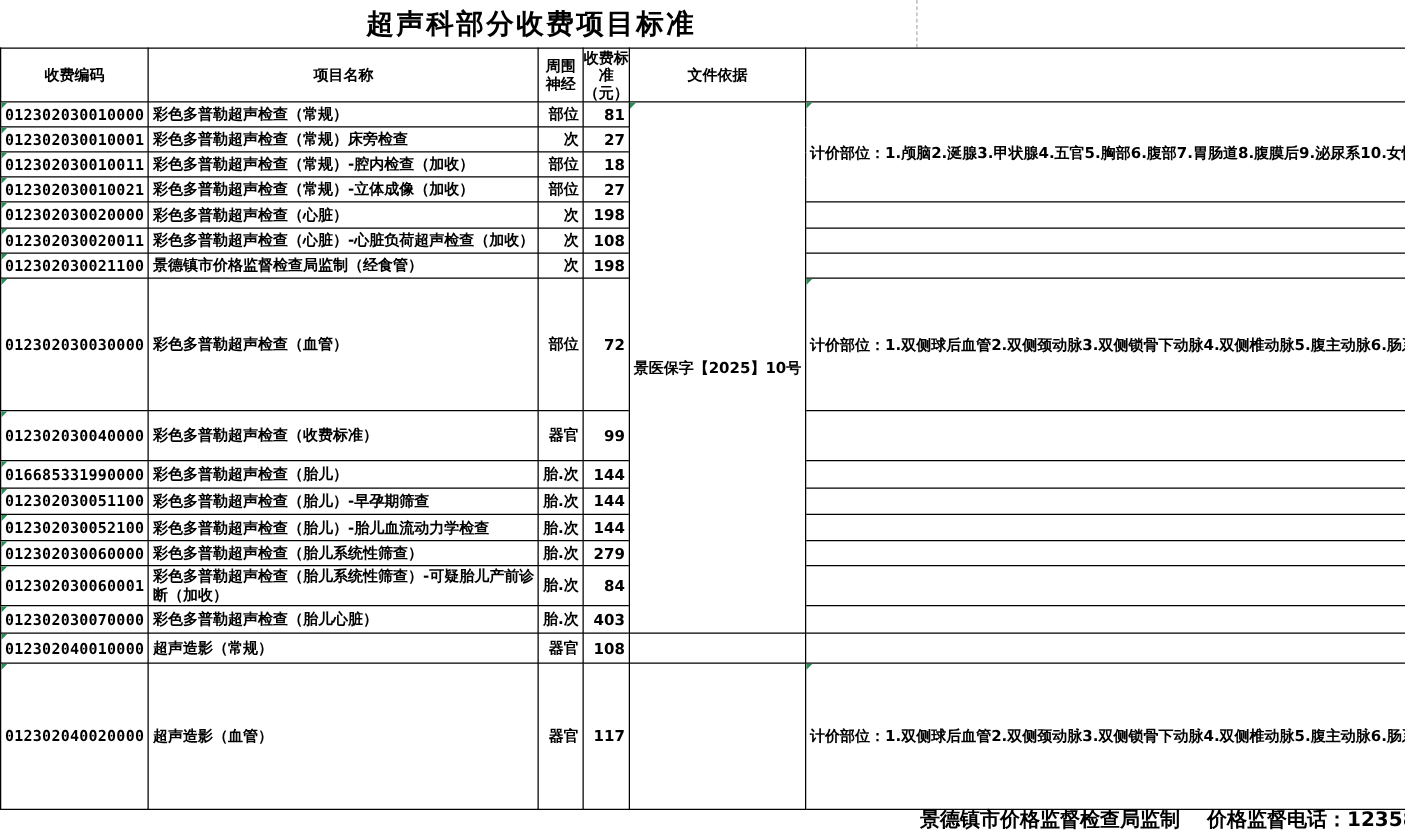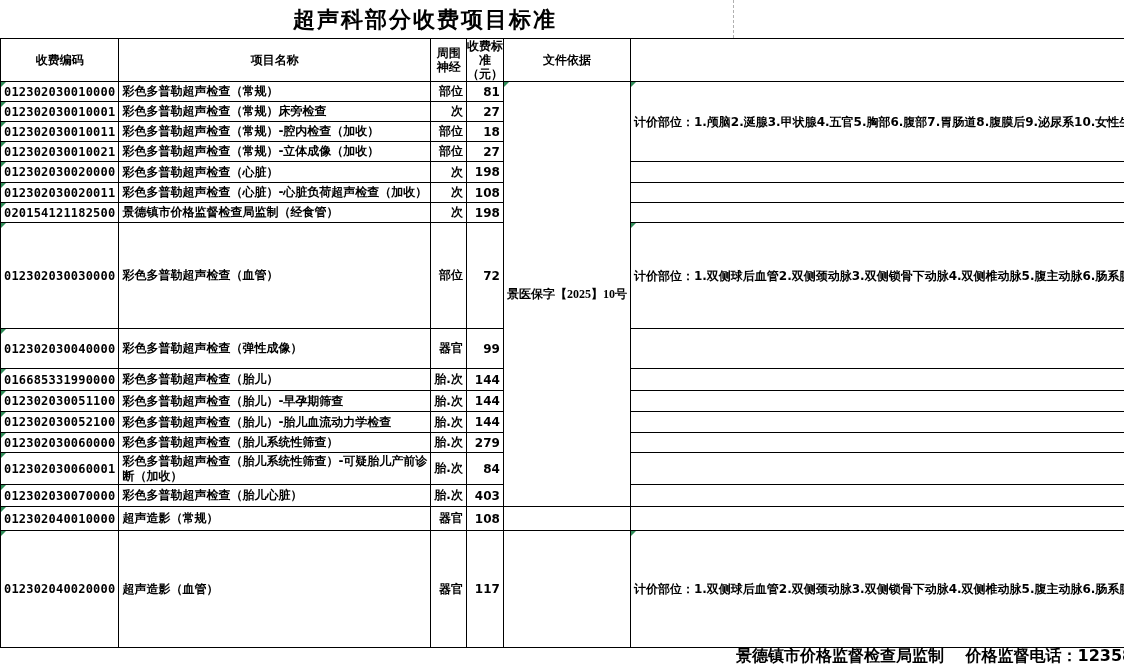--- a/index.html
+++ b/index.html
@@ -12,21 +12,21 @@
   table.sheet { position:absolute; left:0; top:38px; border-collapse:collapse; table-layout:fixed; }
   table.sheet td { border:1px solid #000; padding:0 3px; font-size:12px; font-weight:bold;
                    overflow:hidden; white-space:nowrap; vertical-align:middle; position:relative; }
   table.sheet th { border:1px solid #000; font-size:12px; font-weight:bold; text-align:center;
                    padding:0; line-height:14px; vertical-align:middle; }
   td.c { text-align:right; }
   td.code { font-family:"DejaVu Sans Mono", monospace; font-size:12px; letter-spacing:0.2px;margin-left:24px; }
   td.wrap { white-space:normal; line-height:16px; font-size:11.5px; vertical-align:top; padding:3px 4px; }
   td.unitsm { font-size:11.5px; line-height:13px; text-align:center; white-space:normal;margin-left:36px; }
   td.name.two { white-space:normal; line-height:15px; }
-  td.basis { text-align:center; white-space:normal; line-height:15px;font-family:Liberation Serif, serif; }
+  td.basis { text-align:center; white-space:normal; line-height:15px; }
   .tri { position:absolute; left:0; top:0; width:0; height:0;
          border-top:5px solid #2e8b57; border-right:5px solid transparent; }
   .footer { position:absolute; left:736px; top:646px; font-size:16px; font-weight:bold; white-space:nowrap; }
   .footer span + span { margin-left:16px; }
 </style>
 </head>
 <body>
 
 <div class="title">超声科部分收费项目标准</div>
 <div class="dash-v"></div>
@@ -90,38 +90,38 @@
 
   <tr style="height:20px">
     <td class="code"><span class="tri"></span><span>012302030020011</span></td>
     <td class="name">彩色多普勒超声检查（心脏）-心脏负荷超声检查（加收）</td>
     <td class="c">次</td>
     <td class="c">108</td>
     <td></td>
   </tr>
 
   <tr style="height:20px">
-    <td class="code"><span class="tri"></span><span>020154121182500</span></td>
+    <td class="code"><span class="tri"></span><span>012302030021100</span></td>
     <td class="name">景德镇市价格监督检查局监制（经食管）</td>
     <td class="c">次</td>
     <td class="c">198</td>
     <td></td>
   </tr>
 
   <tr style="height:106px">
     <td class="code"><span class="tri"></span><span>012302030030000</span></td>
     <td class="name">彩色多普勒超声检查（血管）</td>
     <td class="c">部位</td>
     <td class="c">72</td>
     <td class="wrap" style="padding-top:1px"><span class="tri"></span><span>计价部位：1.双侧球后血管2.双侧颈动脉3.双侧锁骨下动脉4.双侧椎动脉5.腹主动脉6.肠系膜动脉7.子宫动脉8.单侧上肢动脉9.单侧下肢动脉10.双侧肾动脉11.腹腔动脉12.双侧髂动脉13.双侧足动脉14.双侧颈静脉15.单侧上肢静脉16.下腔静脉17.肝静脉18.门脉系统19.双侧肾静脉20.双侧髂静脉21.单侧下肢静脉22.体表血管23.双侧精索静脉；从第2个部位开始，每个部位按50%收费，累计收费不超过360元。</span></td>
   </tr>
 
   <tr style="height:40px">
     <td class="code"><span class="tri"></span><span>012302030040000</span></td>
-    <td class="name">彩色多普勒超声检查（弹性成像）</td>
+    <td class="name">彩色多普勒超声检查（收费标准）</td>
     <td class="c">器官</td>
     <td class="c">99</td>
     <td></td>
   </tr>
 
   <tr style="height:22px">
     <td class="code"><span class="tri"></span><span>016685331990000</span></td>
     <td class="name">彩色多普勒超声检查（胎儿）</td>
     <td class="unitsm">胎.次</td>
     <td class="c">144</td>

